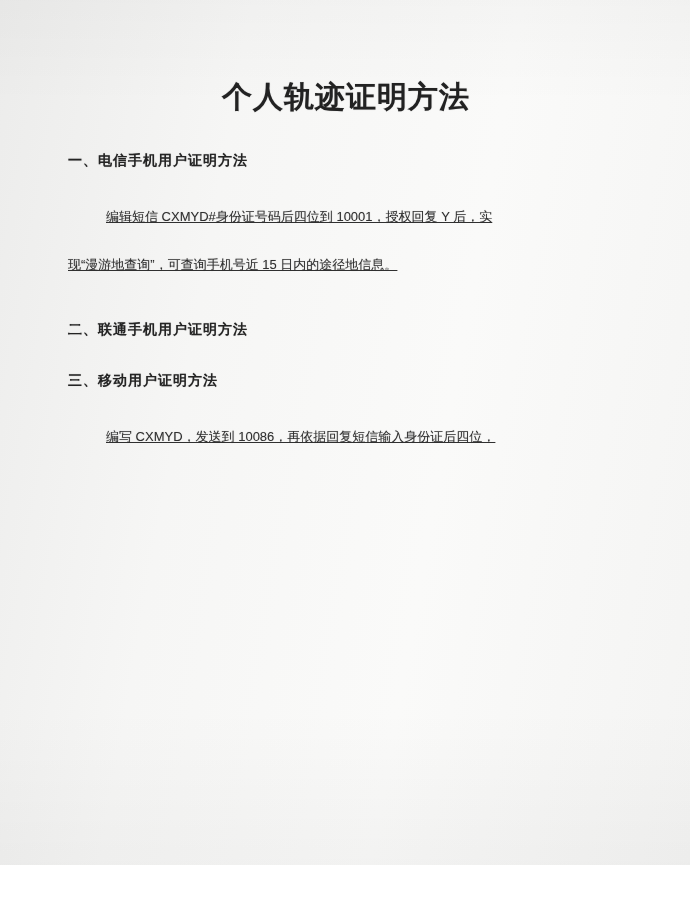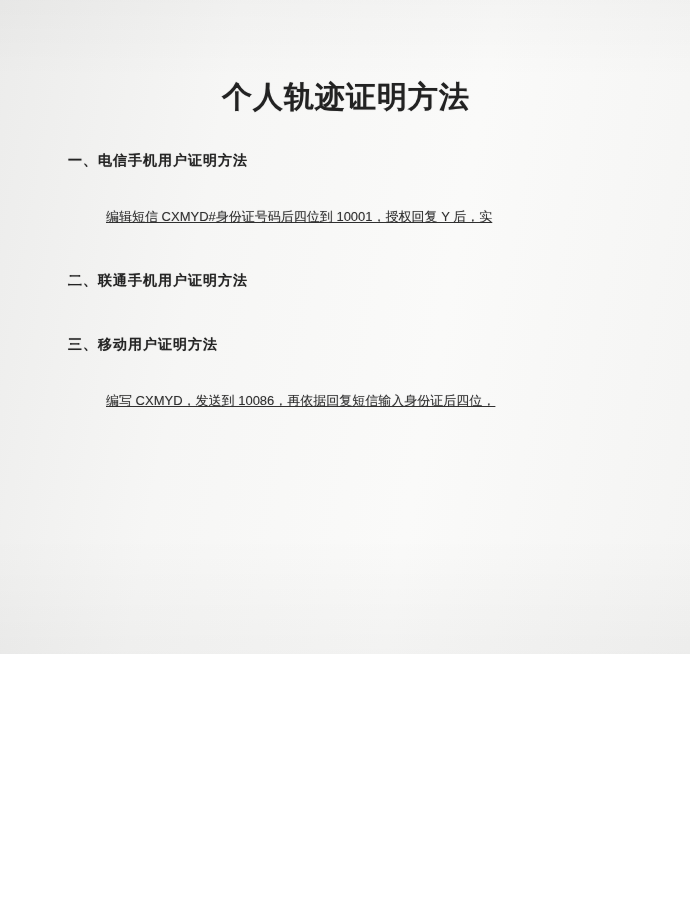--- a/index.html
+++ b/index.html
@@ -8,21 +8,21 @@
   }
   body {
     width: 690px;
     height: 919px;
     overflow: hidden;
     font-family: "Liberation Sans", sans-serif;
   }
   .page {
     position: relative;
     width: 690px;
-    height: 654px;
+    height: 865px;
     box-sizing: border-box;
     padding: 0 66px 0 68px;
     background:
       linear-gradient(to bottom, rgba(0,0,0,0.025) 0%, rgba(0,0,0,0.0) 12%, rgba(0,0,0,0.0) 82%, rgba(0,0,0,0.03) 100%),
       linear-gradient(100deg, #ececeb 0%, #f6f6f5 30%, #fafaf9 62%, #f4f4f3 100%);
     color: #2b2b2b;
   }
   .doc-title {
     margin: 0;
     padding-top: 78px;
@@ -37,22 +37,22 @@
   .section-heading {
     margin: 0;
     font-size: 14px;
     line-height: 29px;
     font-weight: bold;
     letter-spacing: 1px;
     color: #242424;
     text-shadow: 0 0 1px rgba(34,34,34,0.3);
   }
   .sh-1 { margin-top: 30px; }
-  .sh-2 { margin-top: 26px; font-family: Liberation Mono, monospace; }
-  .sh-3 { margin-top: 34px; }
+  .sh-2 { margin-top: 26px; }
+  .sh-3 { margin-top: 22px; }
   .paragraph {
     margin: 18px 0 0 0;
     font-size: 13px;
     line-height: 48px;
     color: #303030;
     text-shadow: 0 0 1px rgba(48,48,48,0.3);
     text-decoration: underline;
   }
   .text-line {
     display: block;
@@ -66,20 +66,21 @@
 <body>
 
 <div class="page">
 
   <h1 class="doc-title">个人轨迹证明方法</h1>
 
   <section>
     <h2 class="section-heading sh-1">一、电信手机用户证明方法</h2>
     <p class="paragraph">
       <span class="text-line indent">编辑短信 CXMYD#身份证号码后四位到 10001，授权回复 Y 后，实</span>
+      <span class="text-line">现“漫游地查询”，可查询手机号近 15 日内的途径地信息。</span>
     </p>
   </section>
 
   <section>
     <h2 class="section-heading sh-2">二、联通手机用户证明方法</h2>
   </section>
 
   <section>
     <h2 class="section-heading sh-3">三、移动用户证明方法</h2>
     <p class="paragraph">

